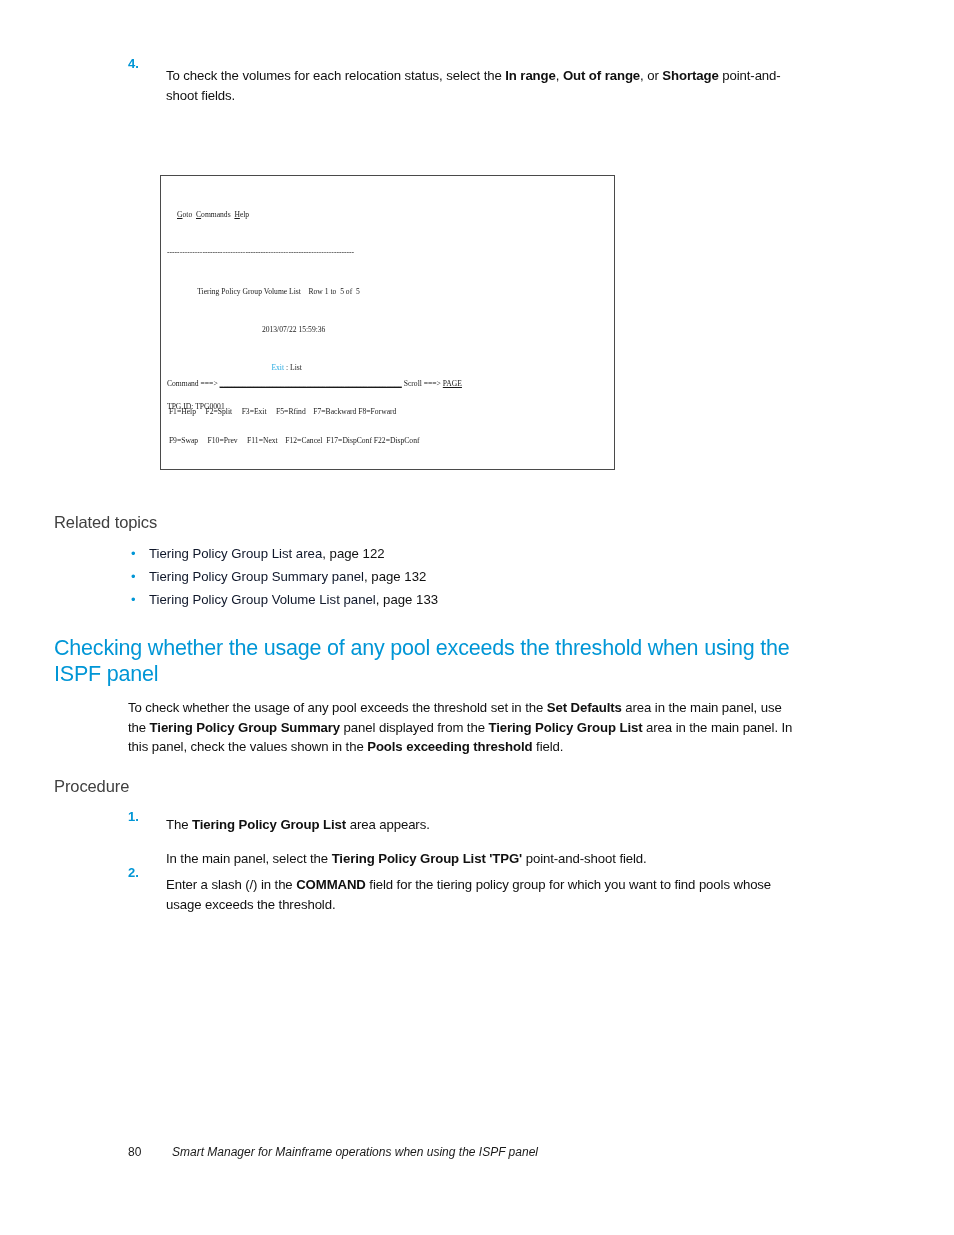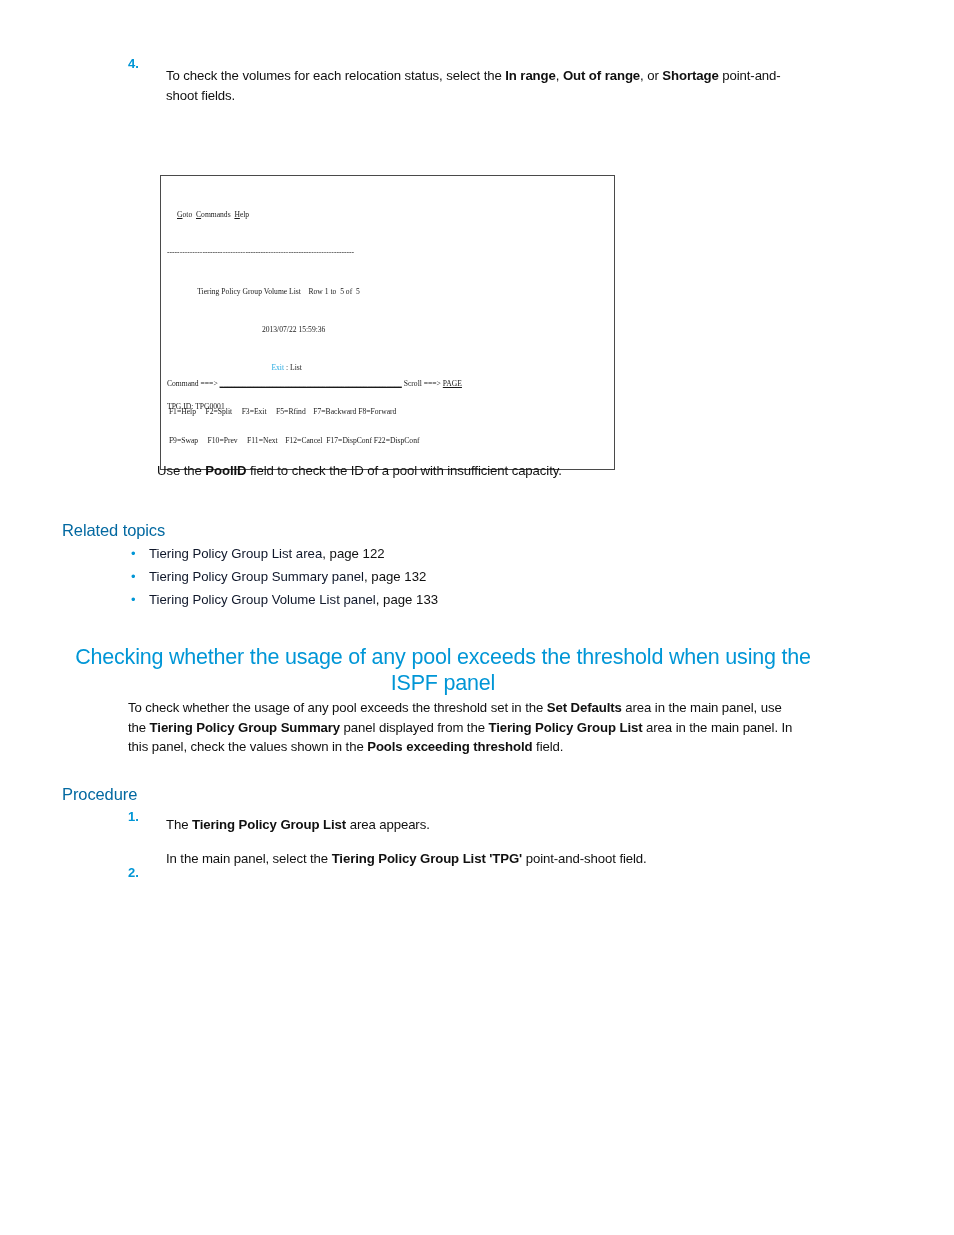--- a/index.html
+++ b/index.html
@@ -50,31 +50,30 @@
   .para + .para { margin-top: 14px; }
 
   
   .h1-blue {
     position: absolute;
     color: #0096d6;
     font-size: 21.5px;
     line-height: 26px;
     font-weight: normal;
     letter-spacing: -0.2px;
-    margin: 9px;
-    text-align: center;
+    margin: 0;
   }
   .h2-blue {
     position: absolute;
-    color: #0369a1;
+    color: #404040;
     font-size: 16.5px;
     line-height: 20px;
     font-weight: normal;
     letter-spacing: -0.1px;
-    margin: 8px;
+    margin: 0;
   }
 
   
   .bullet-list {
     position: absolute;
     margin: 0;
     padding: 0;
     list-style: none;
   }
   .bullet-list li {
@@ -188,21 +187,20 @@
 
     </div>
 
     <div class="ispf-bottom">
       <div class="ispf-row"><span>Command ===&gt;</span> <span class="u">________________________________________________</span> <span>Scroll ===&gt;</span> <span class="u">PAGE</span></div>
       <div class="ispf-row"><span> F1=Help</span>     <span>F2=Split</span>     <span>F3=Exit</span>     <span>F5=Rfind</span>    <span>F7=Backward</span> <span>F8=Forward</span></div>
       <div class="ispf-row"><span> F9=Swap</span>     <span>F10=Prev</span>     <span>F11=Next</span>    <span>F12=Cancel</span>  <span>F17=DispConf</span> <span>F22=DispConf</span></div>
     </div>
   </div>
 
-  <p class="body-text" style="position:absolute; left:157px; top:461px; width:640px; margin:0;"><span>Use the </span><b>PoolID</b><span> field to check the ID of a pool with insufficient capacity.</span></p>
 
   <h2 class="h2-blue" style="left:54px; top:512px;">Related topics</h2>
 
   <ul class="bullet-list" id="related-topics-list" style="left:128px; top:542px; width:600px;">
       <li><span class="dot">•</span><span class="link-blue">Tiering Policy Group List area</span><span>, page 122</span></li>
       <li><span class="dot">•</span><span class="link-blue">Tiering Policy Group Summary panel</span><span>, page 132</span></li>
       <li><span class="dot">•</span><span class="link-blue">Tiering Policy Group Volume List panel</span><span>, page 133</span></li>
     </ul>
 
   <h1 class="h1-blue" style="left:54px; top:635px; width:760px;">Checking whether the usage of any pool exceeds the threshold when using the ISPF panel</h1>
@@ -215,17 +213,21 @@
     <div class="step-num">1.</div>
     <div class="step-body body-text">
       <p class="para" style="margin-top:8px;"><span>The </span><b>Tiering Policy Group List</b><span> area appears.</span></p>
       <p class="para"><span>In the main panel, select the </span><b>Tiering Policy Group List 'TPG'</b><span> point-and-shoot field.</span></p>
     </div>
   </div>
 
   <div class="step" style="left:128px; top:863px; width:672px;">
     <div class="step-num">2.</div>
     <div class="step-body body-text">
-    </div>
-  </div>
-
+      <p class="para"><span>Enter a slash (/) in the </span><b>COMMAND</b><span> field for the tiering policy group for which you want to find pools whose usage exceeds the threshold.</span></p>
+    </div>
+  </div>
+
+  <div class="footer">
+    <span class="pg">80</span><span class="ft">Smart Manager for Mainframe operations when using the ISPF panel</span>
+  </div>
 
 </div>
 
 </body></html>

